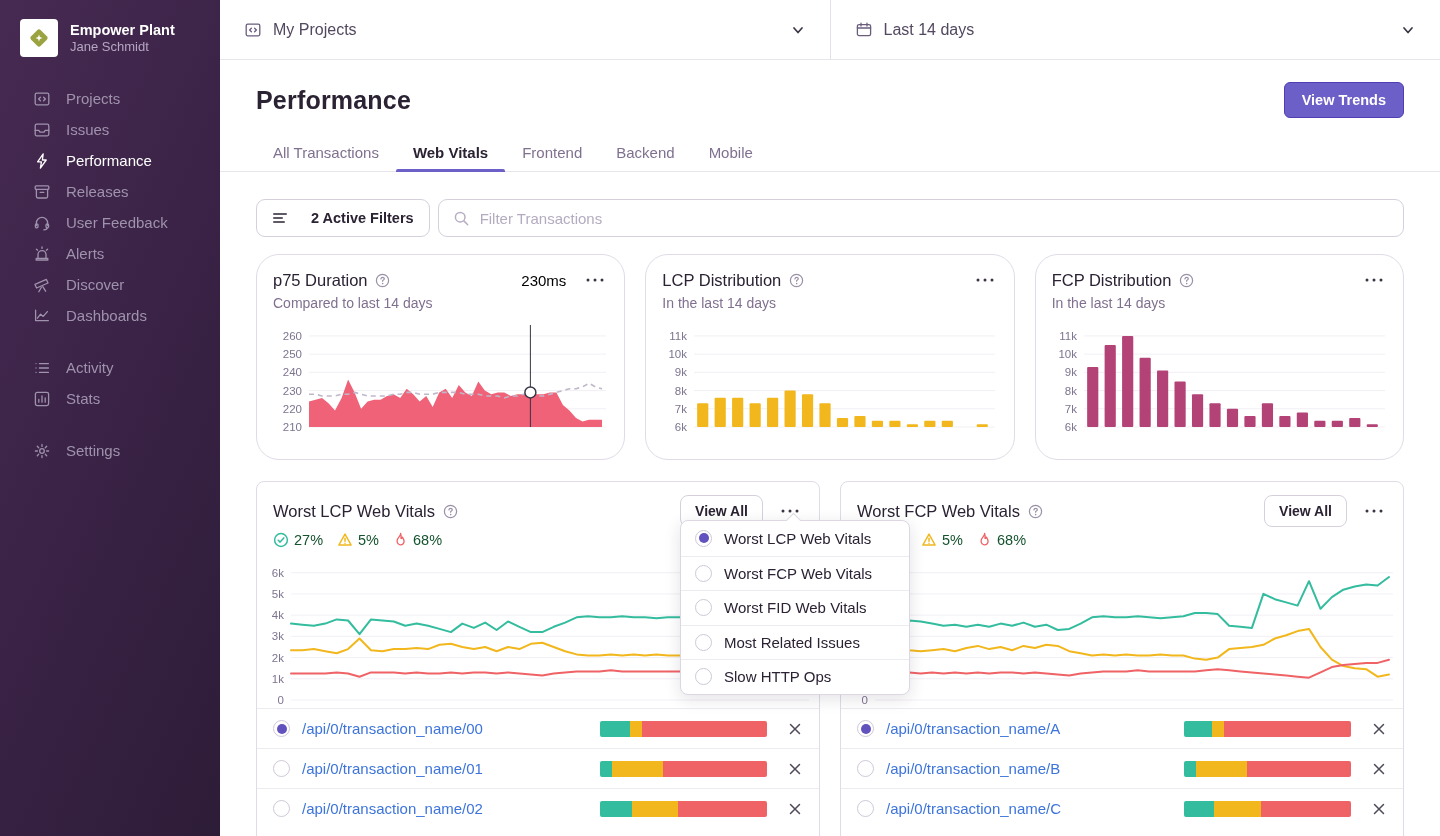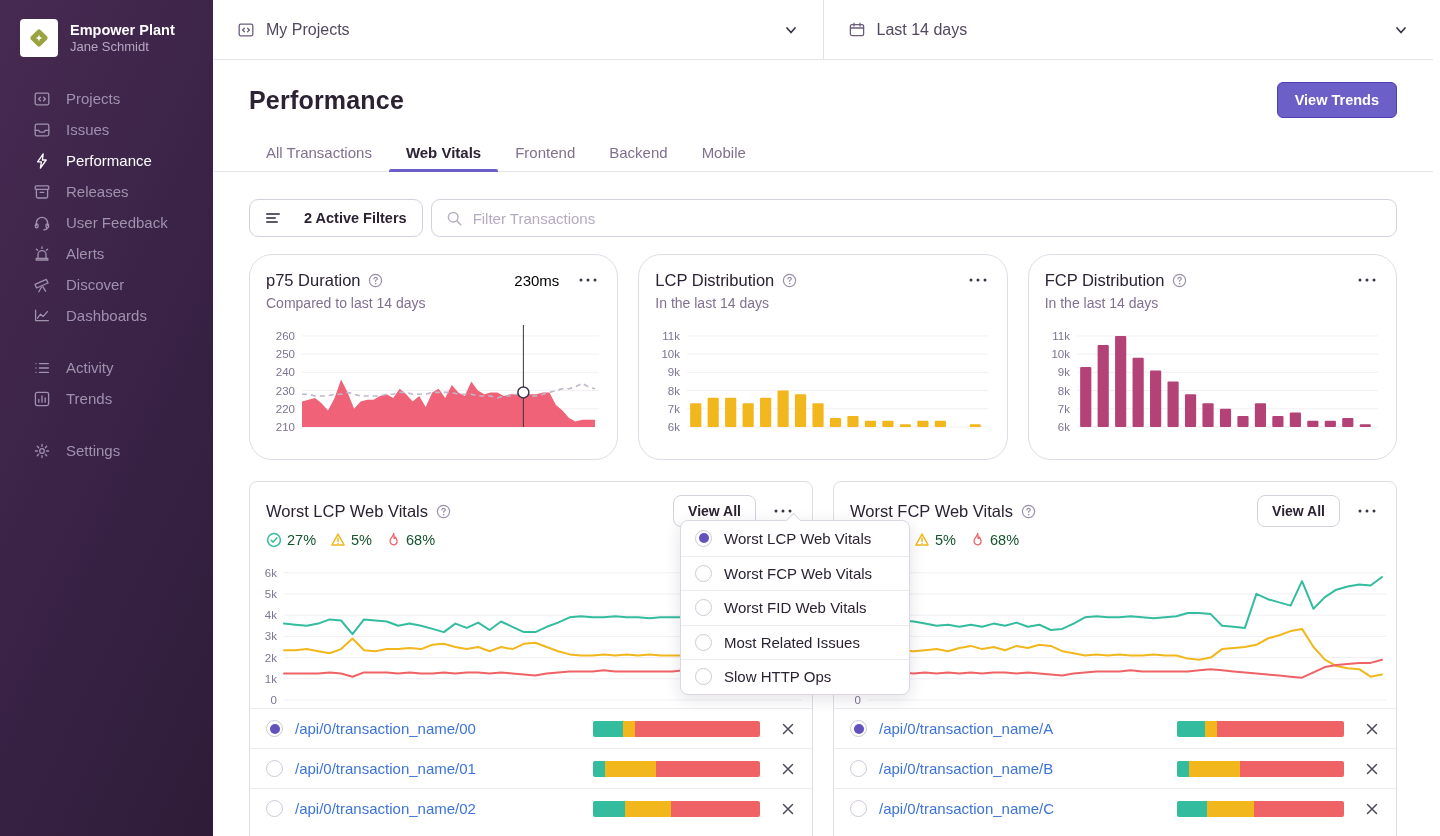--- a/index.html
+++ b/index.html
@@ -15,21 +15,21 @@
   .brand-text { line-height:1.25; }
   .org-name { color:#fff; font-weight:bold; font-size:14.5px; }
   .user-name { color:#b5a6c2; font-size:13px; }
   .nav-group { margin-top:14px; }
   .nav-group + .nav-group { margin-top:21px; }
   .nav-item { height:31px; display:flex; align-items:center; gap:15px; padding-left:33px; color:#9f92ad; font-size:15px; cursor:pointer; }
   .nav-item .nav-icon { width:18px; height:18px; display:flex; }
   .nav-item.active { color:#fff; }
 
   
-  .main { position:absolute; left:213px; top:0; width:1220px; height:836px; background:#fff; }
+  .main { position:absolute; left:220px; top:0; width:1220px; height:836px; background:#fff; }
   .topbar { height:60px; border-bottom:1px solid #e8e4ec; display:flex; }
   .tb-section { flex:1; display:flex; align-items:center; gap:11px; padding:0 24px; color:#52485f; font-size:16px; cursor:pointer; }
   .tb-section + .tb-section { border-left:1px solid #e4dfe9; }
   .tb-icon { display:flex; color:#6a5d7c; }
   .tb-chevron { margin-left:auto; display:flex; color:#3a3444; }
 
   .page-header { padding-top:22px; }
   .ph-row { padding:0 36px; display:flex; align-items:center; justify-content:space-between; }
   h1.page-title { font-size:25px; font-weight:bold; color:#2b2233; letter-spacing:.2px; }
   .view-trends { background:#6C5FC7; border:1px solid #4e3fb4; color:#fff; font-weight:bold; font-size:14.5px;
@@ -191,21 +191,21 @@
             </span>
             <span>Activity</span>
           </div>
           <div class="nav-item">
             <span class="nav-icon">
               <svg width="18" height="18" viewBox="0 0 18 18">
                 <rect x="2.4" y="2.4" width="13.2" height="13.2" rx="1.8" fill="none" stroke="currentColor" stroke-width="1.3" stroke-linecap="round" stroke-linejoin="round"></rect>
                 <path d="M5.8 12.2V9.4M9 12.2V5.8M12.2 12.2V8" fill="none" stroke="currentColor" stroke-width="1.3" stroke-linecap="round" stroke-linejoin="round"></path>
               </svg>
             </span>
-            <span>Trends</span>
+            <span>Stats</span>
           </div>
         </div>
         <div class="nav-group">
           <div class="nav-item">
             <span class="nav-icon">
               <svg width="18" height="18" viewBox="0 0 18 18">
                 <circle cx="9" cy="9" r="2.3" fill="none" stroke="currentColor" stroke-width="1.3" stroke-linecap="round" stroke-linejoin="round"></circle>
                 <path d="M9 2.4v2M9 13.6v2M2.4 9h2M13.6 9h2M4.3 4.3l1.4 1.4M12.3 12.3l1.4 1.4M13.7 4.3l-1.4 1.4M5.7 12.3l-1.4 1.4" fill="none" stroke="currentColor" stroke-width="1.3" stroke-linecap="round" stroke-linejoin="round"></path>
               </svg>
             </span>

